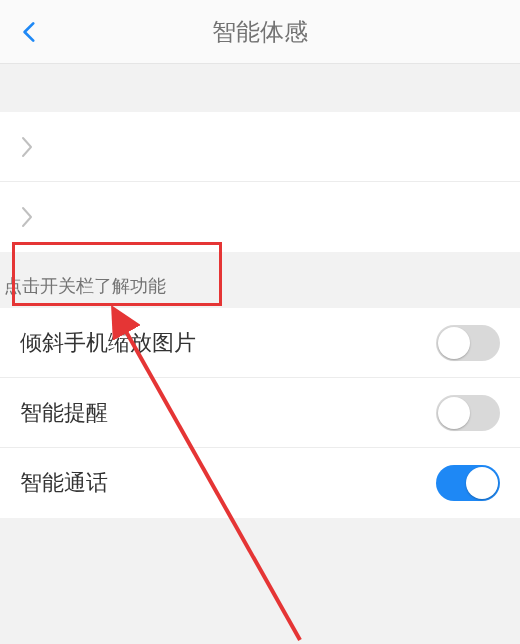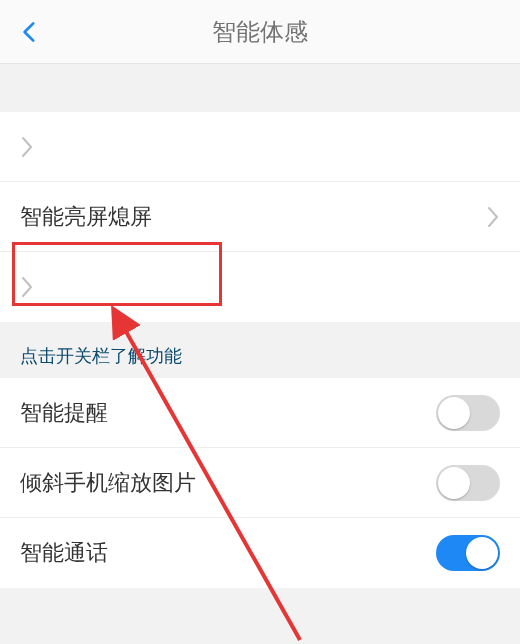--- a/index.html
+++ b/index.html
@@ -46,23 +46,23 @@
       border-bottom: 1px solid #ececec;
       position: relative;
     }
     .row:last-child { border-bottom: none; }
     .row-label {
       font-size: 22px;
       color: #333;
     }
     .chev-right { width: 14px; height: 24px; }
     .section-hint {
-      padding: 22px 20px 10px 20px;
+      padding: 22px 20px 10px 4px;
       font-size: 18px;
-      color: #0c4a6e;
+      color: #737373;
     }
     .switch {
       width: 64px;
       height: 36px;
       border-radius: 18px;
       position: relative;
       transition: background .2s;
     }
     .switch-off { background: #d9d9d9; }
     .switch-on  { background: #1e88f5; }
@@ -111,43 +111,37 @@
 
 <div class="spacer-top"></div>
 
 <div class="list">
   <div class="row">
     <svg class="chev-right" viewBox="0 0 14 24">
       <polyline points="3,3 11,12 3,21" fill="none" stroke="#c0c0c0" stroke-width="2" stroke-linecap="round" stroke-linejoin="round"></polyline>
     </svg>
   </div>
   <div class="row">
-    <span class="row-label">智能亮屏熄屏</span>
-    <svg class="chev-right" viewBox="0 0 14 24">
-      <polyline points="3,3 11,12 3,21" fill="none" stroke="#c0c0c0" stroke-width="2" stroke-linecap="round" stroke-linejoin="round"></polyline>
-    </svg>
-  </div>
-  <div class="row">
     <svg class="chev-right" viewBox="0 0 14 24">
       <polyline points="3,3 11,12 3,21" fill="none" stroke="#c0c0c0" stroke-width="2" stroke-linecap="round" stroke-linejoin="round"></polyline>
     </svg>
   </div>
 </div>
 
 <div class="section-hint">点击开关栏了解功能</div>
 
 <div class="list">
   <div class="row">
-    <span class="row-label">智能提醒</span>
+    <span class="row-label">倾斜手机缩放图片</span>
     <div class="switch switch-off">
         <div class="knob"></div>
       </div>
   </div>
   <div class="row">
-    <span class="row-label">倾斜手机缩放图片</span>
+    <span class="row-label">智能提醒</span>
     <div class="switch switch-off">
         <div class="knob"></div>
       </div>
   </div>
   <div class="row">
     <span class="row-label">智能通话</span>
     <div class="switch switch-on">
         <div class="knob"></div>
       </div>
   </div>

